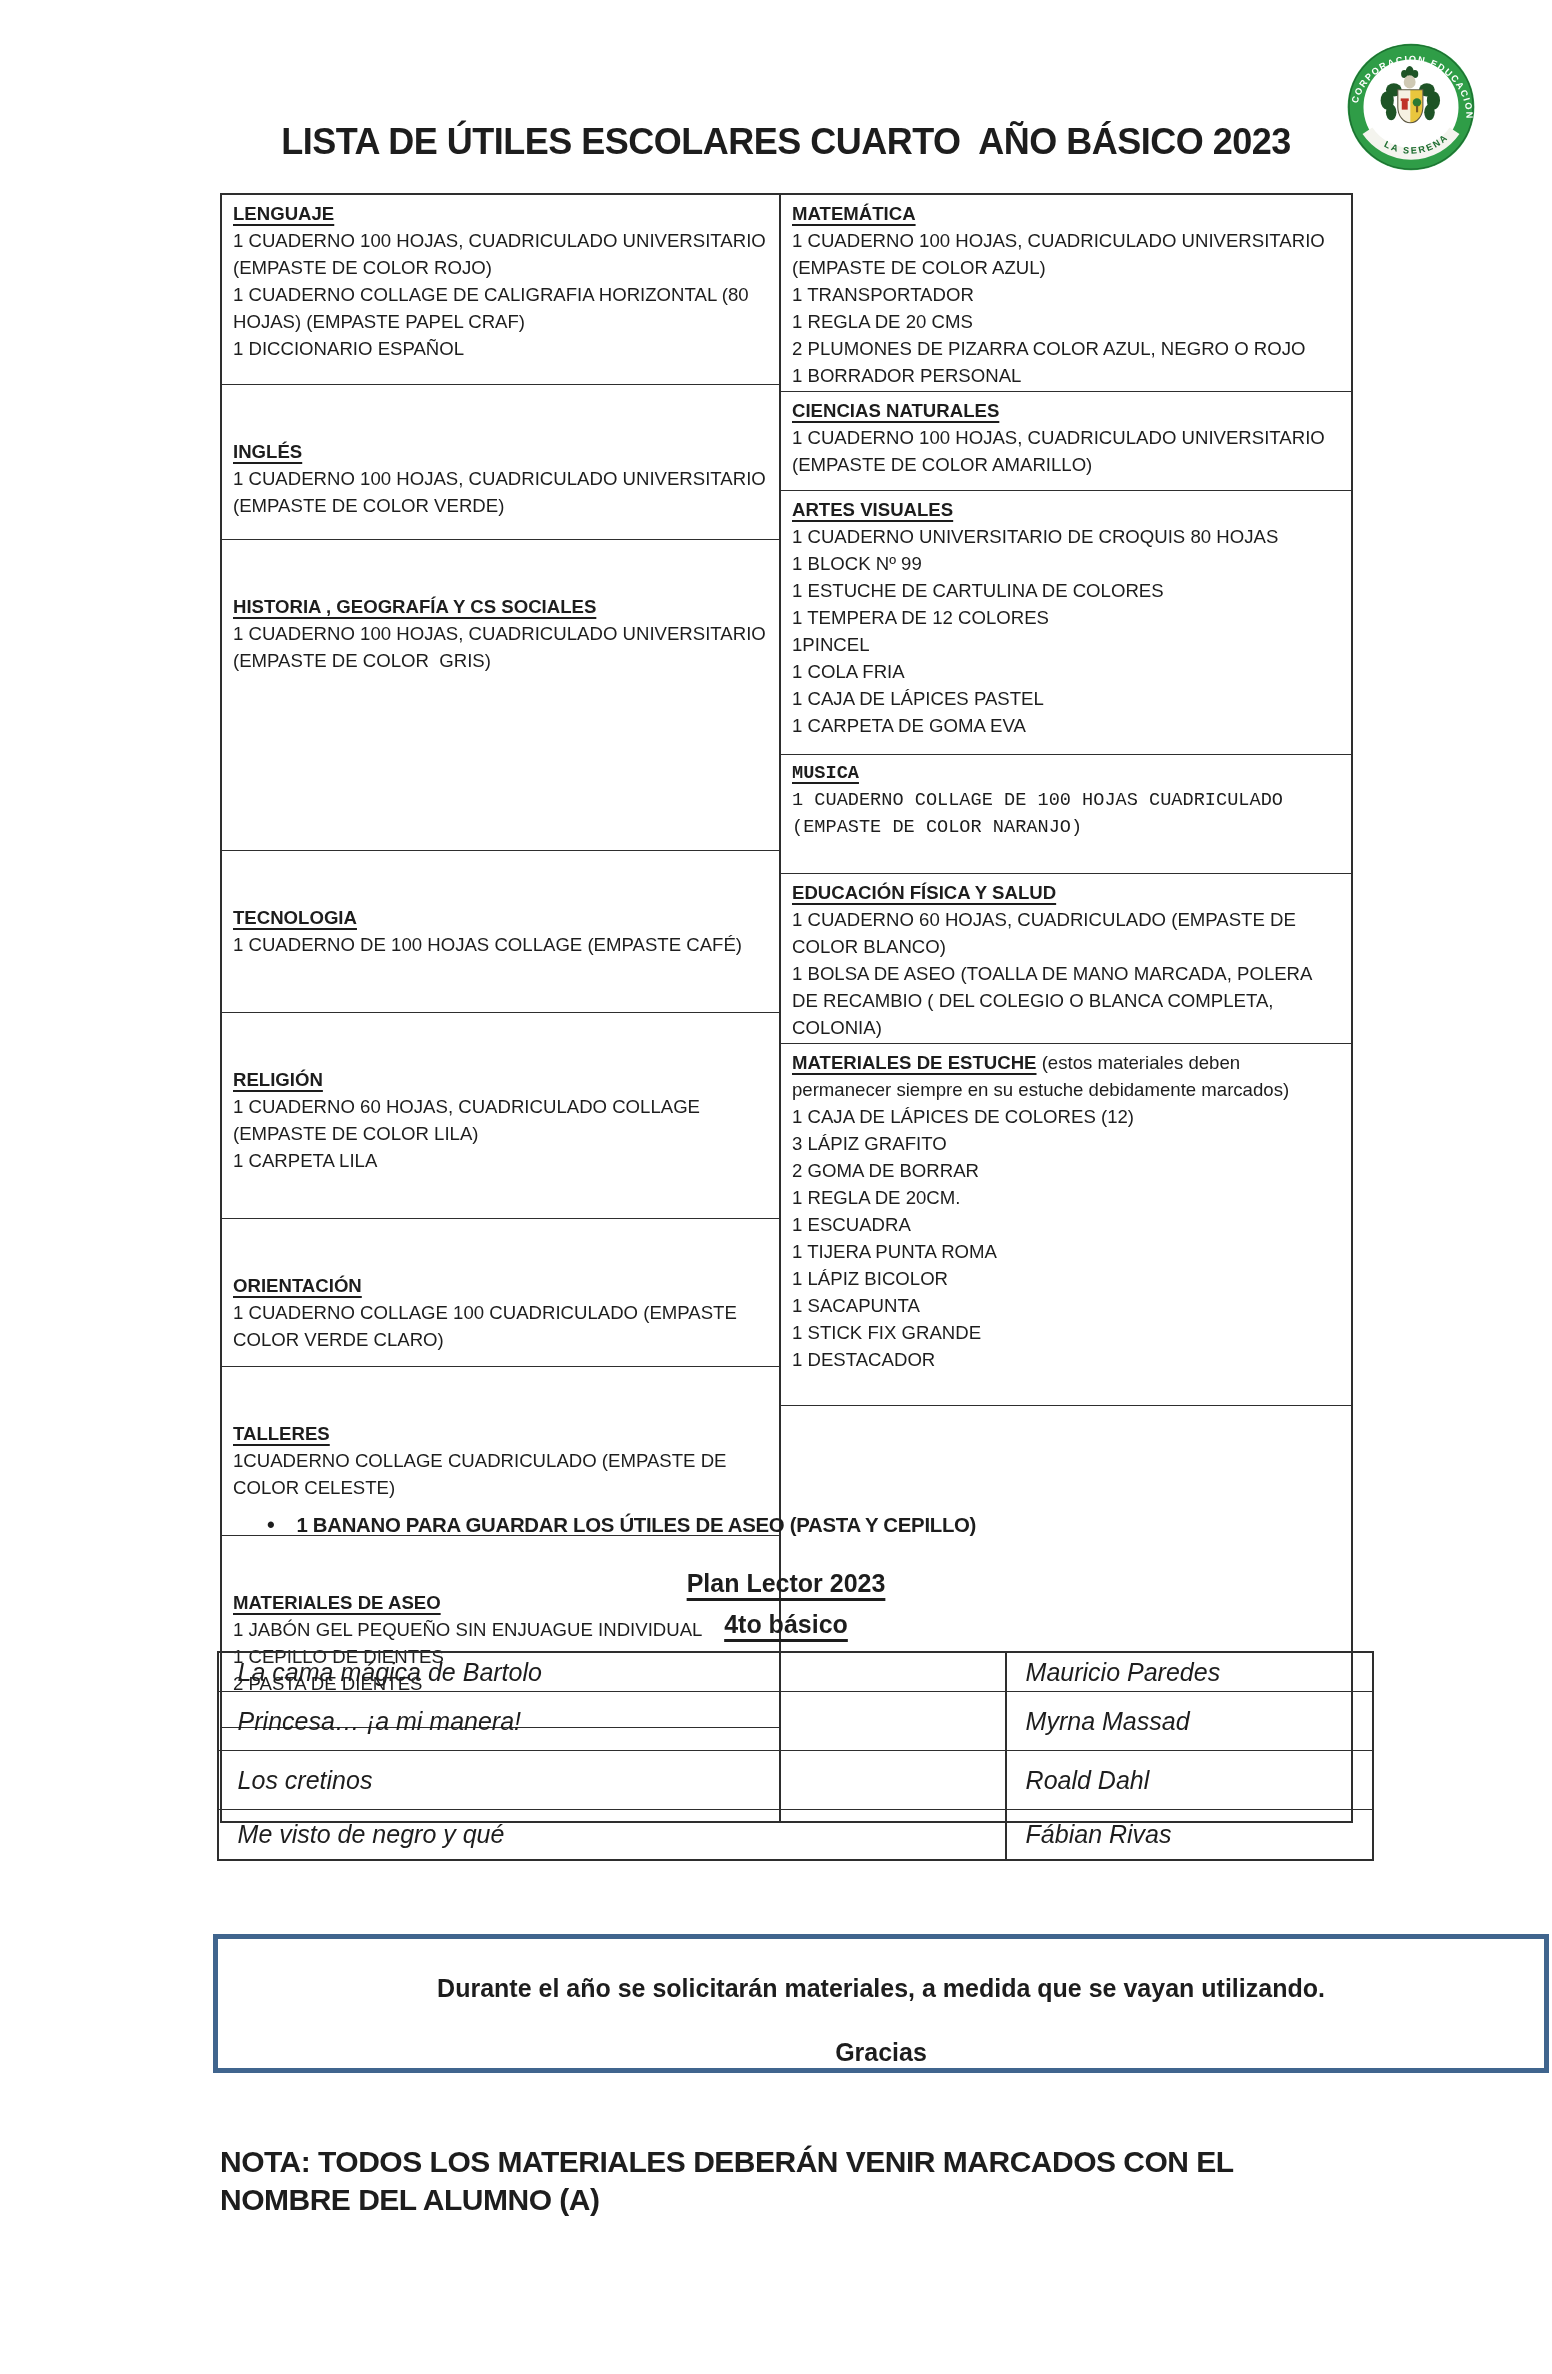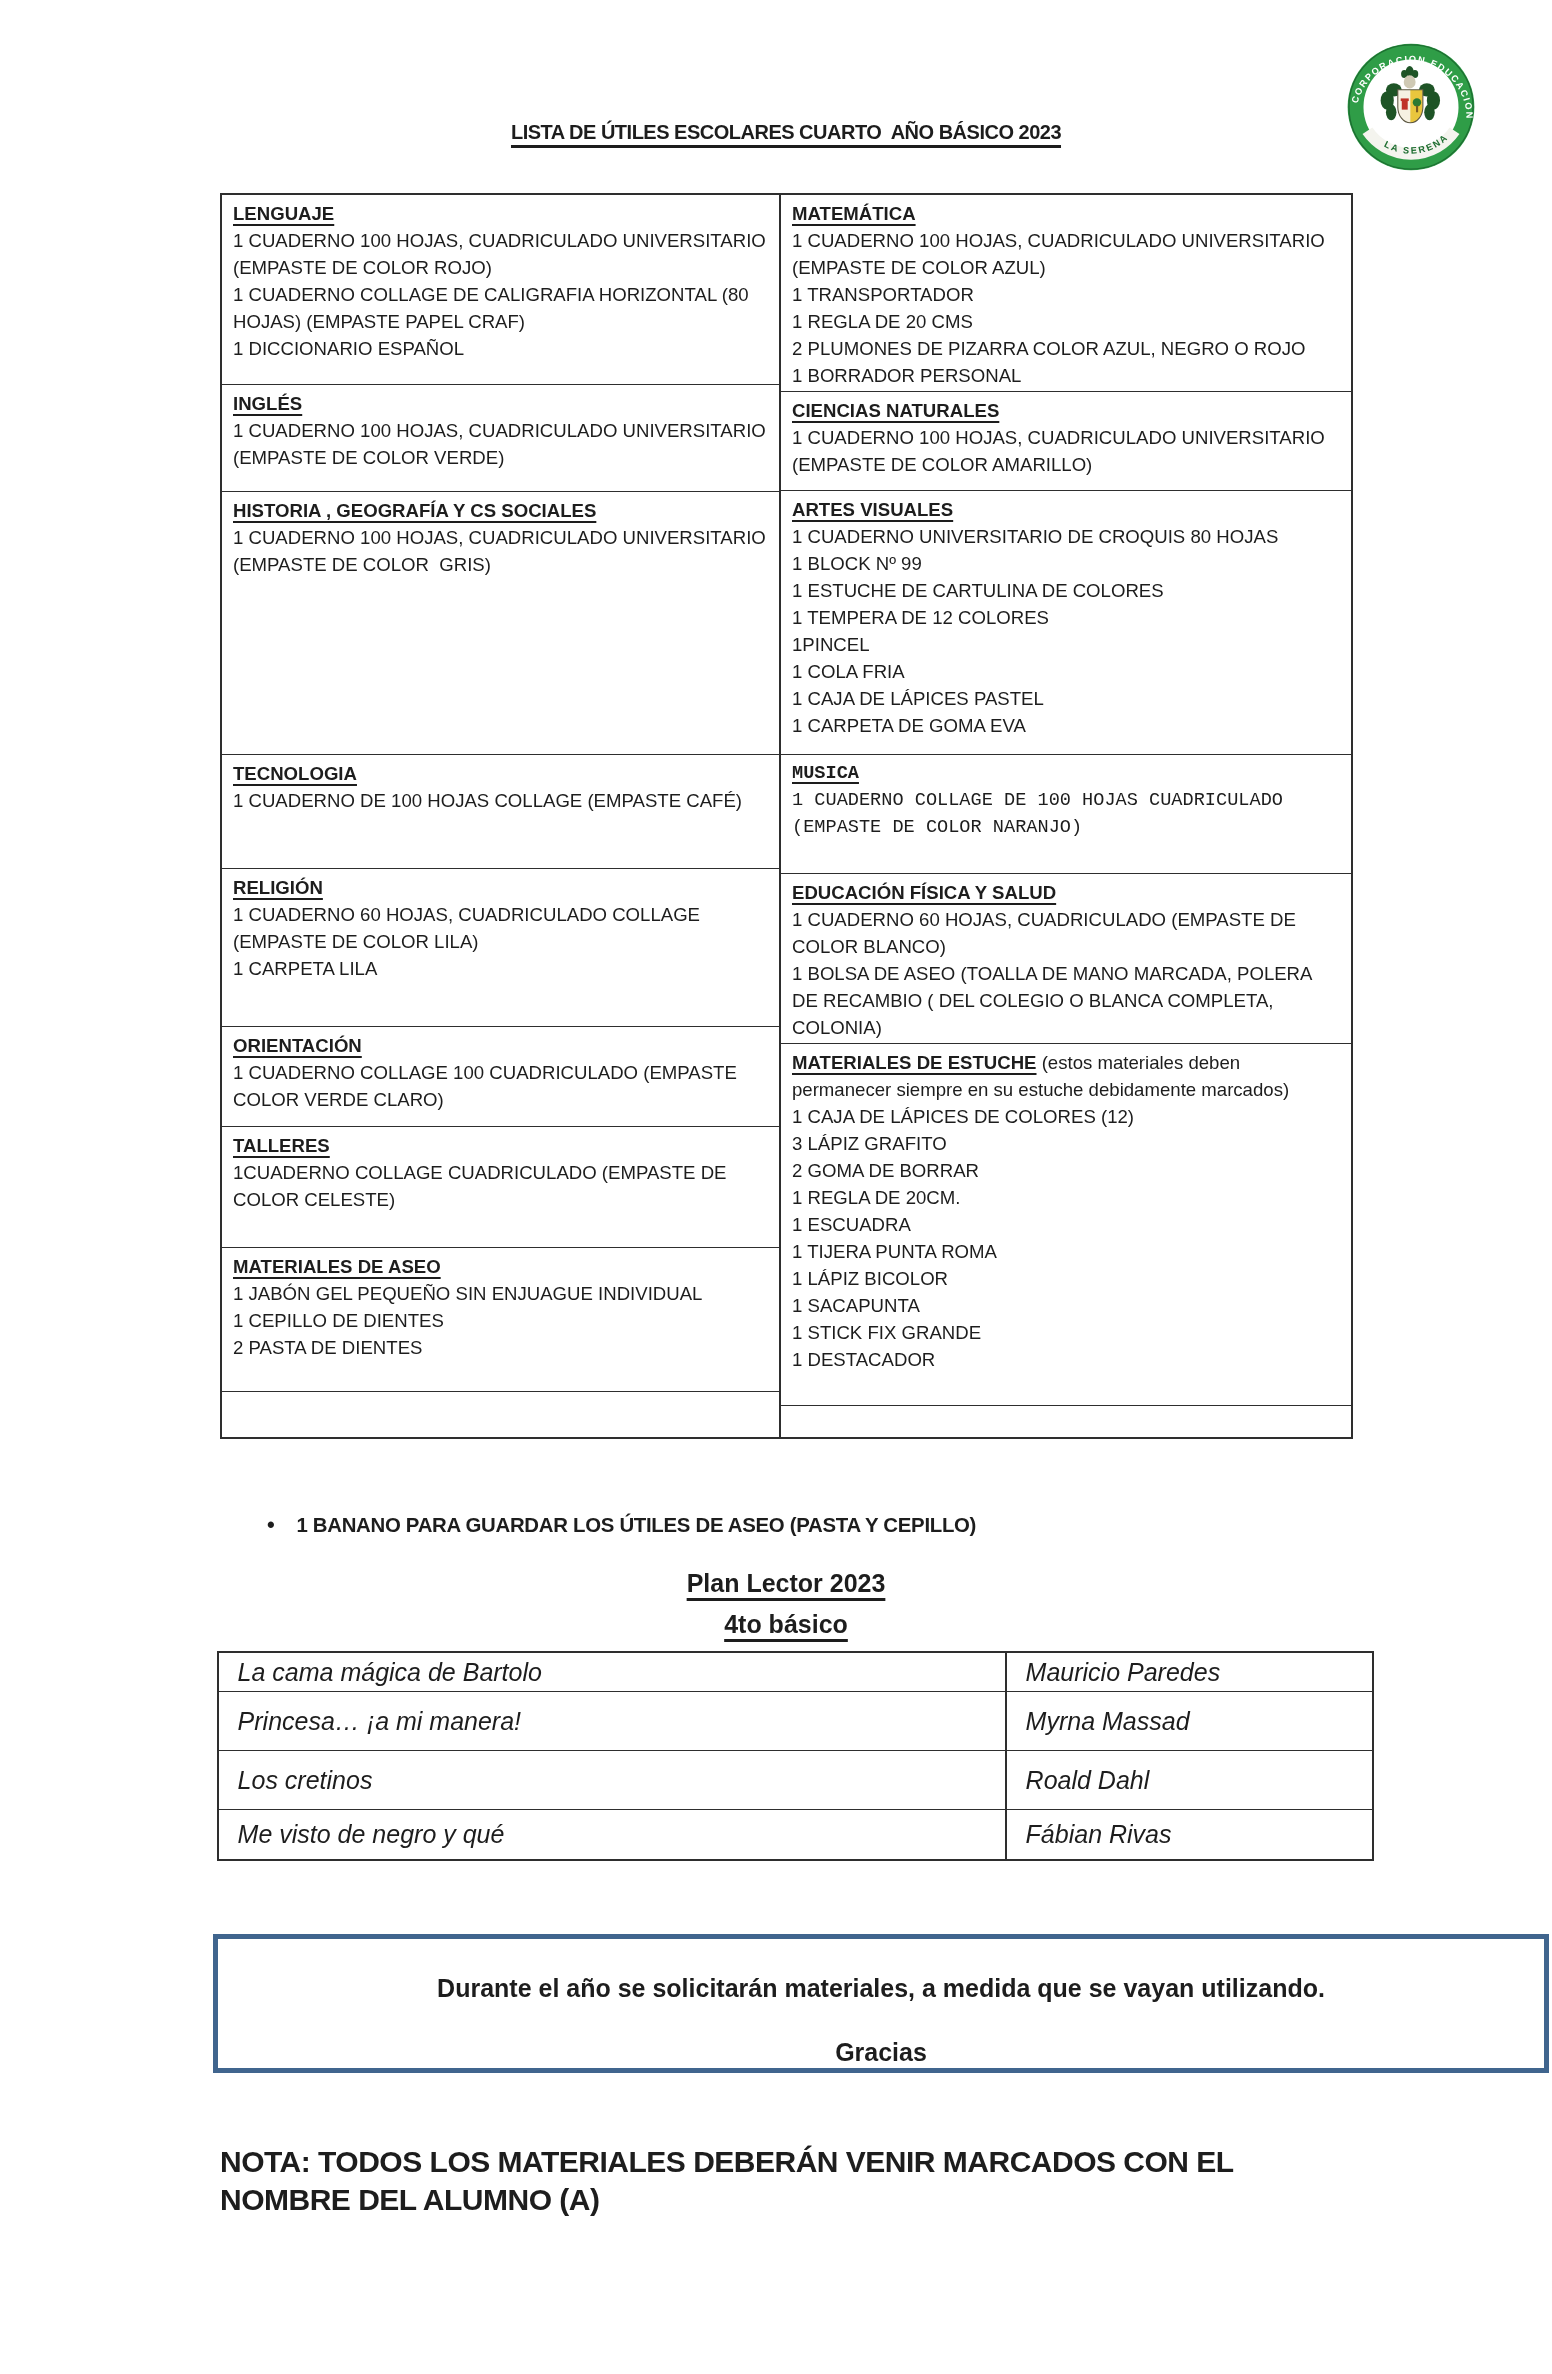--- a/index.html
+++ b/index.html
@@ -1,28 +1,28 @@
 <!DOCTYPE html>
 <html style="font-size:15px"><head>
 <meta charset="utf-8">
 <style>
   html,body{margin:0;padding:0;background:#ffffff;}
   .page{position:relative;width:1553px;height:2375px;background:#ffffff;
         font-family:"Liberation Sans",sans-serif;color:#1d1d1d;overflow:hidden;}
 
   .doc-title{position:absolute;left:220px;top:121px;width:1132px;text-align:center;
-    font-size:20px;font-weight:bold;text-decoration:underline;
+    font-size:36px;font-weight:bold;
     text-decoration-thickness:2.8px;text-underline-offset:5.6px;white-space:pre-wrap;letter-spacing:-0.5px;}
 
   .logo{position:absolute;left:1345px;top:41px;width:132px;height:132px;}
 
   
   .supplies{position:absolute;left:220px;top:193px;display:flex;border:2.8px solid #2e2e2e;}
   .col{display:flex;flex-direction:column;}
-  .col-left{width:557px;border-right:2.8px solid #2e2e2e;}
+  .col-left{width:557px;border-right:2.8px solid #2e2e2e;gap:48px;}
   .col-right{width:570px;}
   .cell{box-sizing:border-box;height:93px;padding:4.6px 11px 0 11px;
         border-bottom:1.9px solid #2e2e2e;font-size:18.6px;line-height:27px;}
   .cell:last-child{border-bottom:none;}
   .subject{font-weight:bold;text-decoration:underline;text-decoration-thickness:1.9px;
            text-underline-offset:3.7px;white-space:pre-wrap;}
   .subject-note{font-weight:normal;text-decoration:none;}
   .item{white-space:pre-wrap;}
 
   

